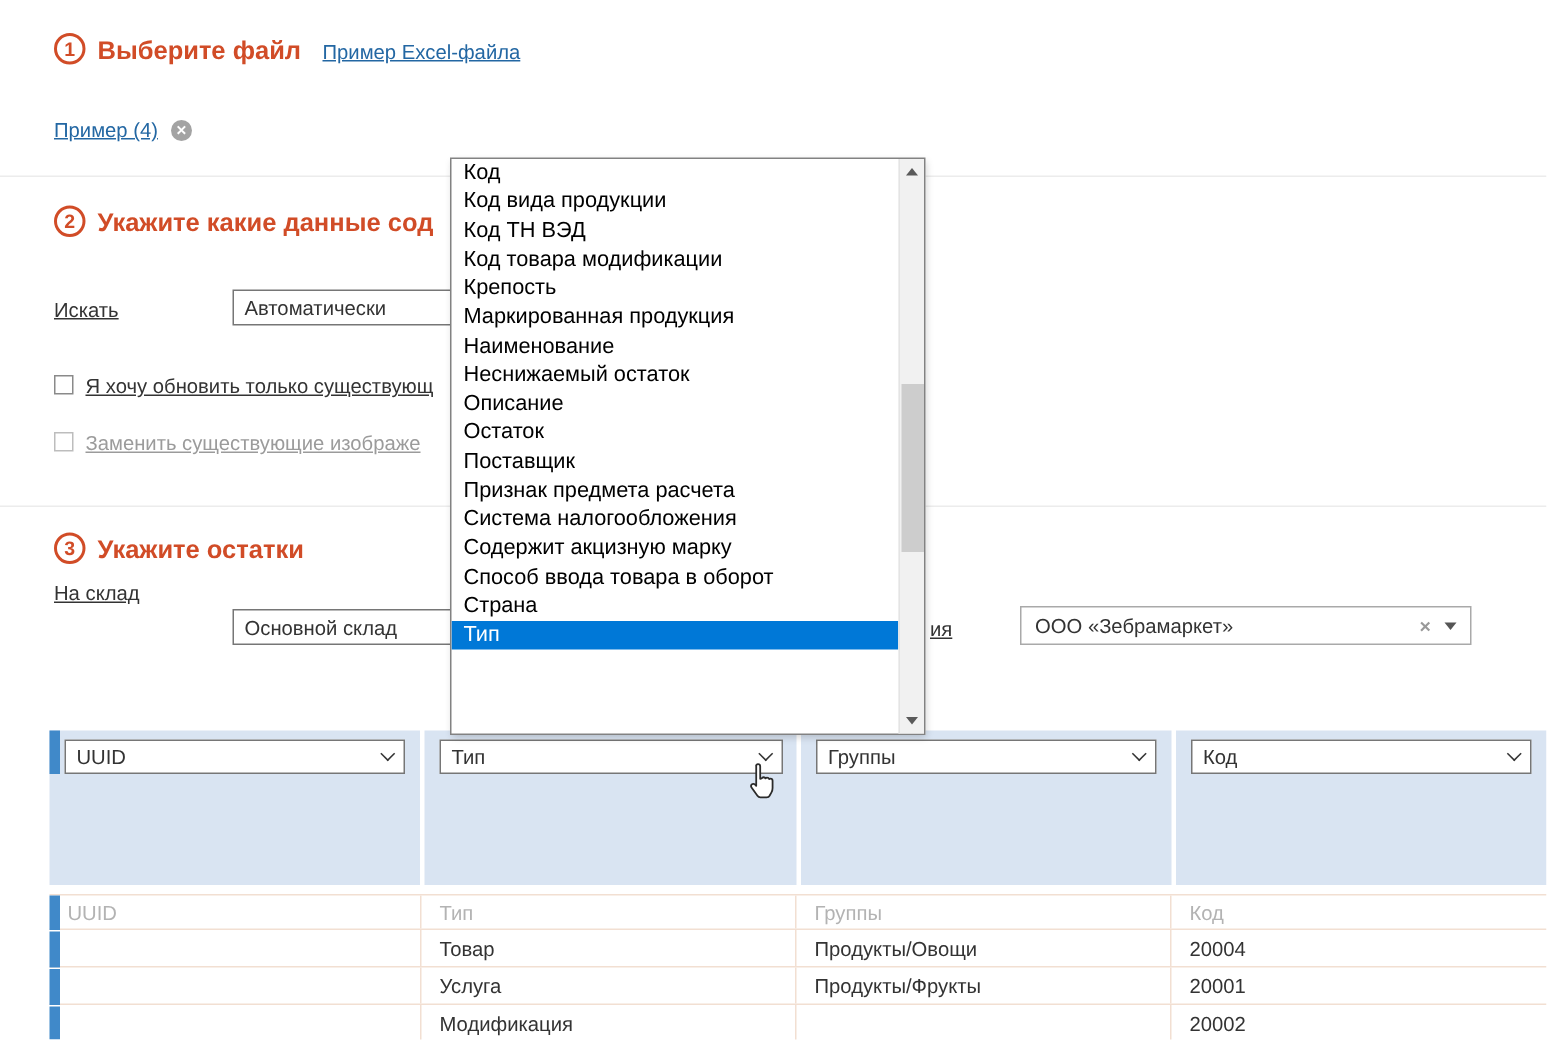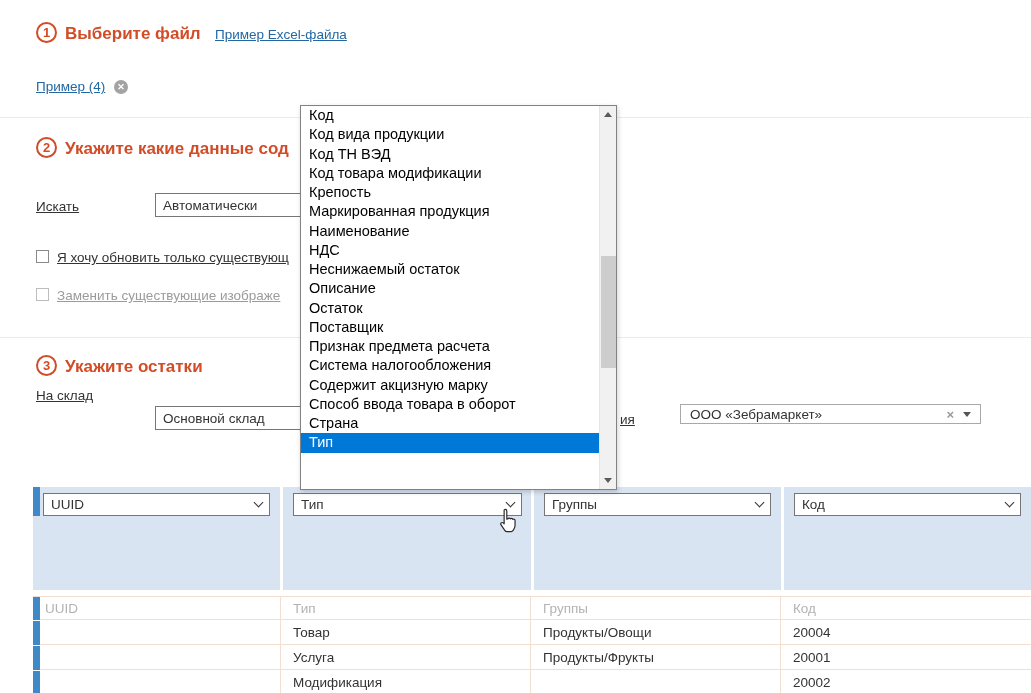--- a/index.html
+++ b/index.html
@@ -97,21 +97,21 @@
 
   <div class="badge" style="left:36px;top:355px;">3</div>
   <div class="step-title" style="left:65px;top:357px;">Укажите остатки</div>
 
   <div class="lbl" style="left:36px;top:388px;">На склад</div>
   <div class="fake-select" style="left:155px;top:406px;width:230px;height:24px;">
     <span>Основной склад</span>
     <span class="chev"></span>
   </div>
   <div class="lbl" style="left:620px;top:412px;">ия</div>
-  <div class="combo" style="left:680px;top:404px;width:301px;height:20px;align-items:center;">
+  <div class="combo" style="left:680px;top:404px;width:301px;height:26px;align-items:center;">
     <span class="val">ООО «Зебрамаркет»</span>
     <span class="clear">×</span>
     <span class="tri"></span>
   </div>
 
   <div class="band-cell" style="left:33px;width:247px;"></div>
   <div class="band-cell" style="left:283px;width:248px;"></div>
   <div class="band-cell" style="left:534px;width:247px;"></div>
   <div class="band-cell" style="left:784px;width:247px;"></div>
   <div class="marker" style="top:487px;height:29px;"></div>
@@ -179,21 +179,20 @@
 
   <div class="dropdown">
     <div class="dd-list">
       <div class="dd-item">Код</div>
       <div class="dd-item">Код вида продукции</div>
       <div class="dd-item">Код ТН ВЭД</div>
       <div class="dd-item">Код товара модификации</div>
       <div class="dd-item">Крепость</div>
       <div class="dd-item">Маркированная продукция</div>
       <div class="dd-item">Наименование</div>
-      <div class="dd-item">НДС</div>
       <div class="dd-item">Неснижаемый остаток</div>
       <div class="dd-item">Описание</div>
       <div class="dd-item">Остаток</div>
       <div class="dd-item">Поставщик</div>
       <div class="dd-item">Признак предмета расчета</div>
       <div class="dd-item">Система налогообложения</div>
       <div class="dd-item">Содержит акцизную марку</div>
       <div class="dd-item">Способ ввода товара в оборот</div>
       <div class="dd-item">Страна</div>
       <div class="dd-item selected">Тип</div>

